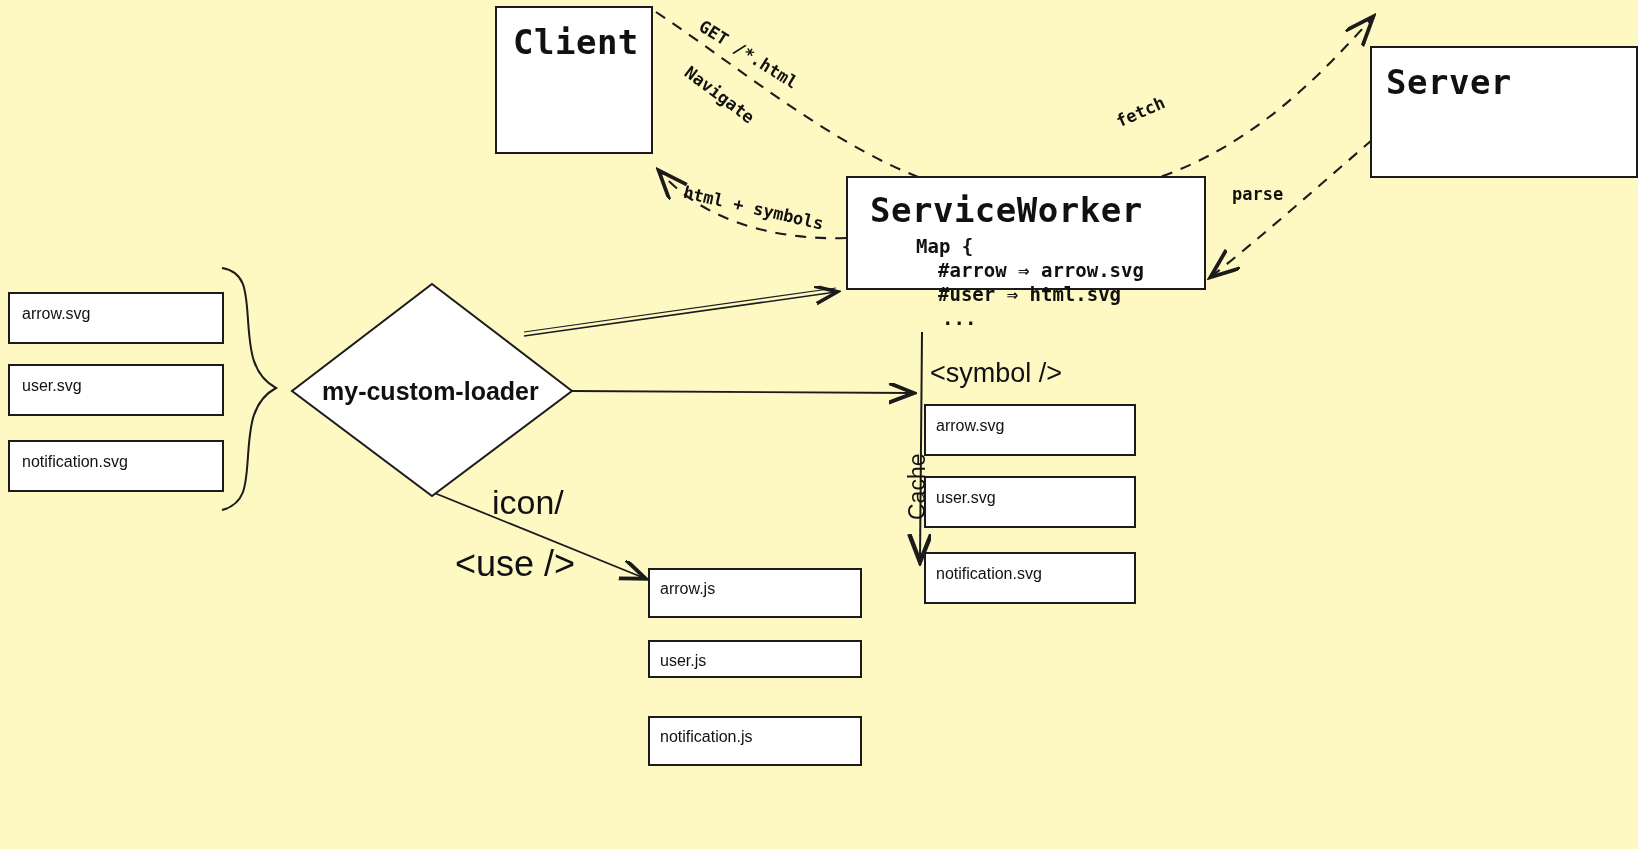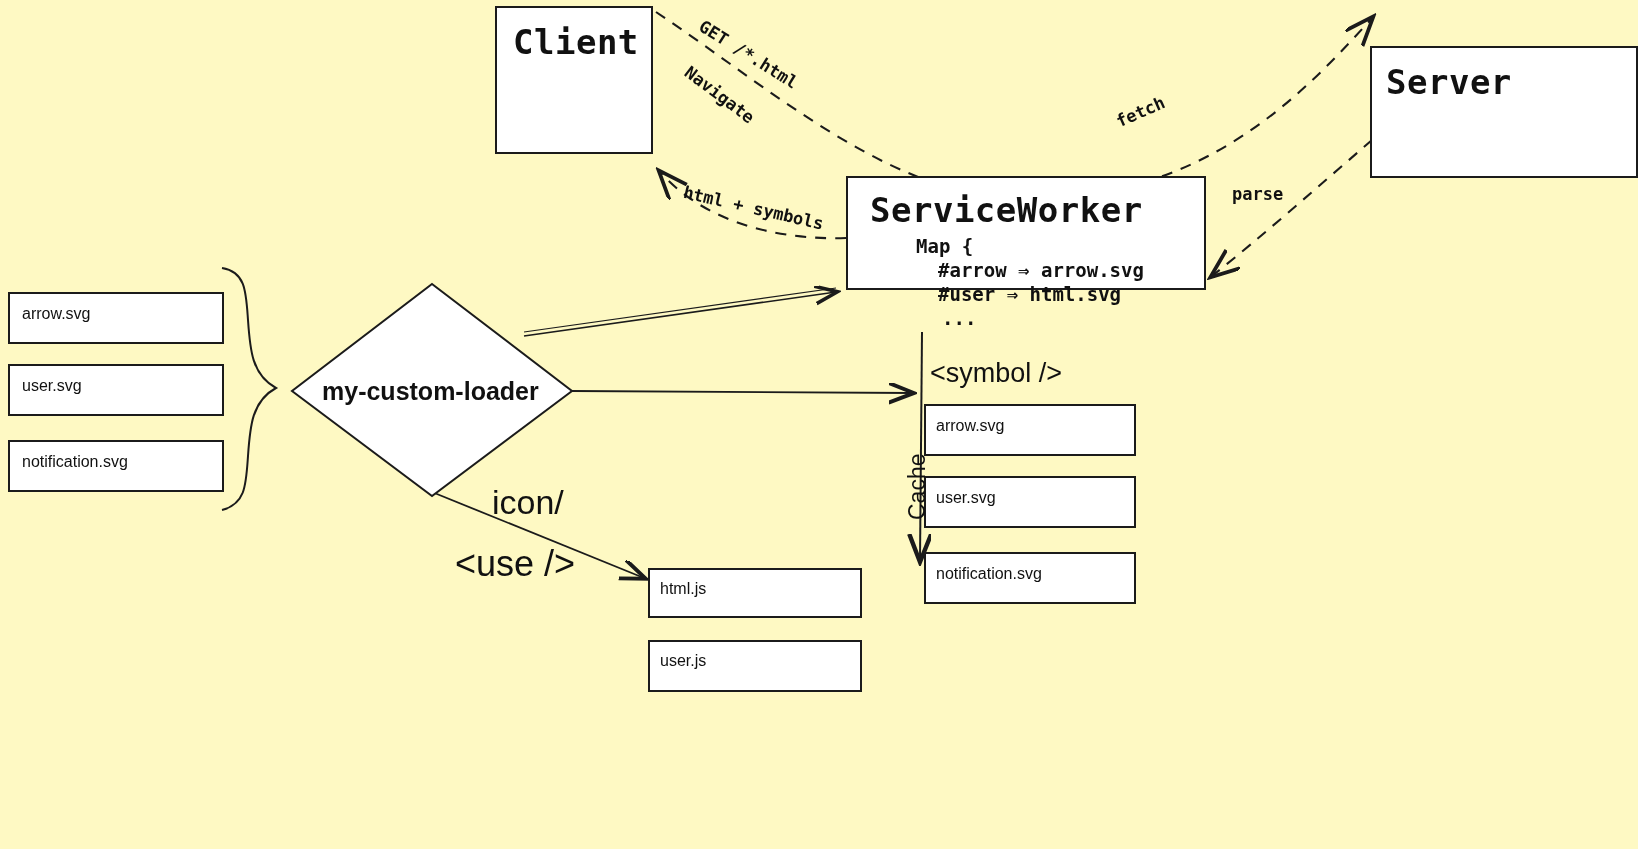--- a/index.html
+++ b/index.html
@@ -152,24 +152,27 @@
     <div class="file-label" style="position:absolute; left:12px; top:11px;">arrow.svg</div>
   </div>
   <div class="node-box" style="left:8px; top:364px; width:216px; height:52px;">
     <div class="file-label" style="position:absolute; left:12px; top:11px;">user.svg</div>
   </div>
   <div class="node-box" style="left:8px; top:440px; width:216px; height:52px;">
     <div class="file-label" style="position:absolute; left:12px; top:11px;">notification.svg</div>
   </div>
 
   <div class="node-box" style="left:648px; top:568px; width:214px; height:50px;">
-    <div class="file-label" style="position:absolute; left:10px; top:10px;">html.js</div>
-  </div>
-  <div class="node-box" style="left:648px; top:640px; width:214px; height:52px;">
+    <div class="file-label" style="position:absolute; left:10px; top:10px;">arrow.js</div>
+  </div>
+  <div class="node-box" style="left:648px; top:640px; width:214px; height:38px;">
     <div class="file-label" style="position:absolute; left:10px; top:10px;">user.js</div>
+  </div>
+  <div class="node-box" style="left:648px; top:716px; width:214px; height:50px;">
+    <div class="file-label" style="position:absolute; left:10px; top:10px;">notification.js</div>
   </div>
 
   <div class="node-box" style="left:924px; top:404px; width:212px; height:52px;">
     <div class="file-label" style="position:absolute; left:10px; top:11px;">arrow.svg</div>
   </div>
   <div class="node-box" style="left:924px; top:476px; width:212px; height:52px;">
     <div class="file-label" style="position:absolute; left:10px; top:11px;">user.svg</div>
   </div>
   <div class="node-box" style="left:924px; top:552px; width:212px; height:52px;">
     <div class="file-label" style="position:absolute; left:10px; top:11px;">notification.svg</div>

